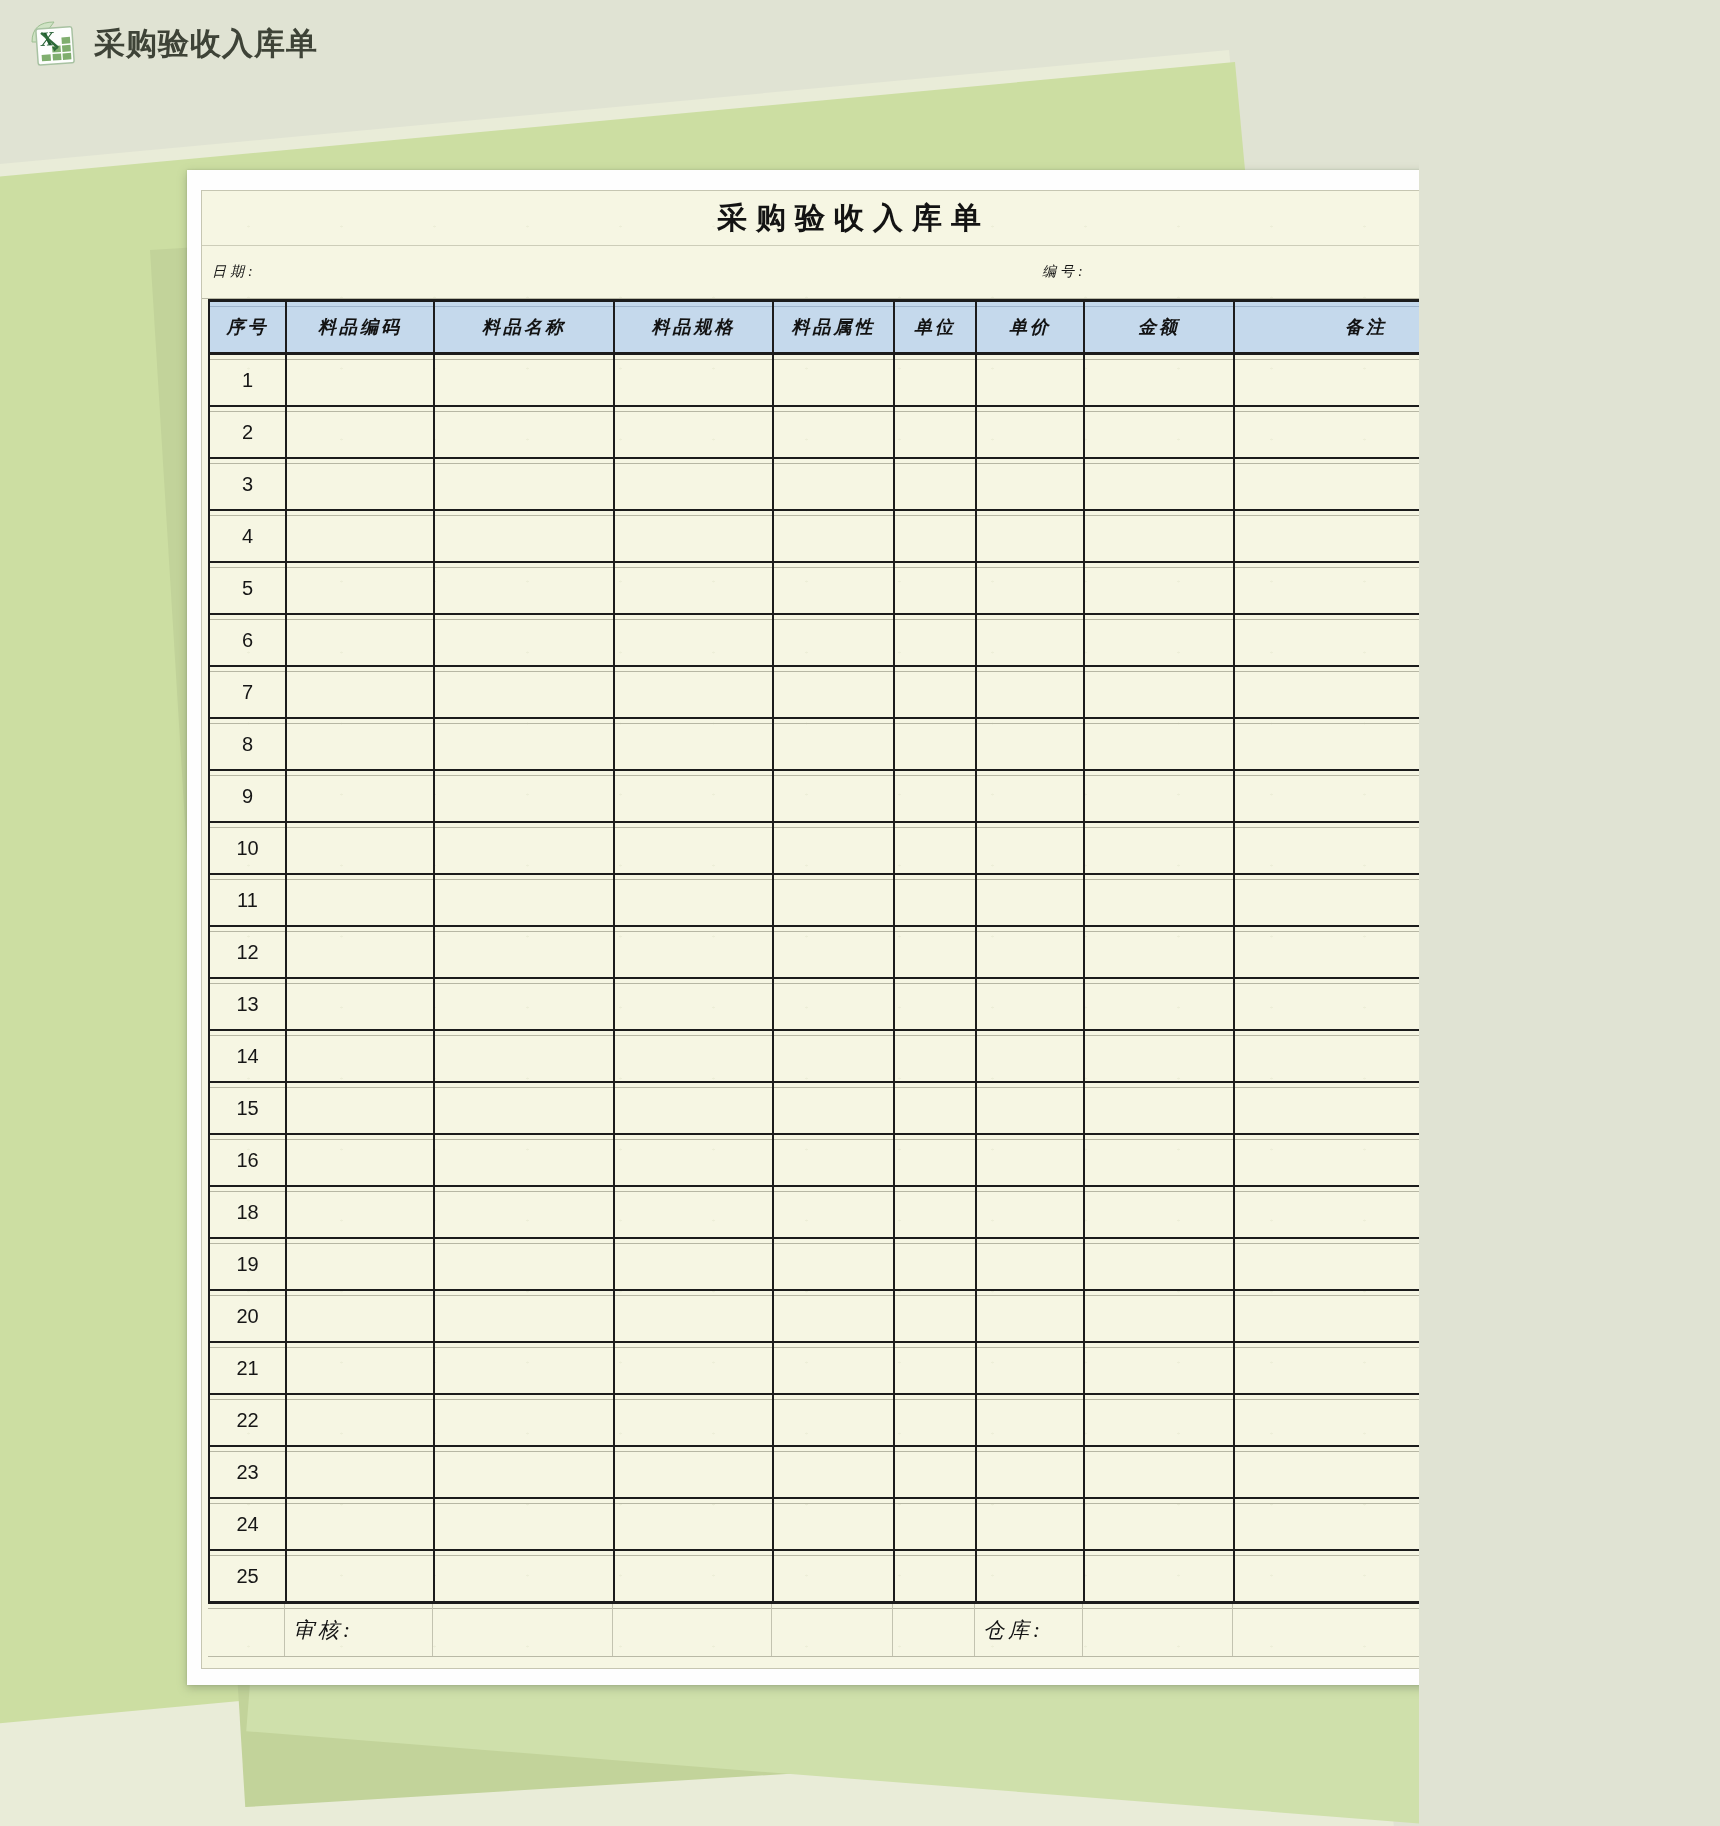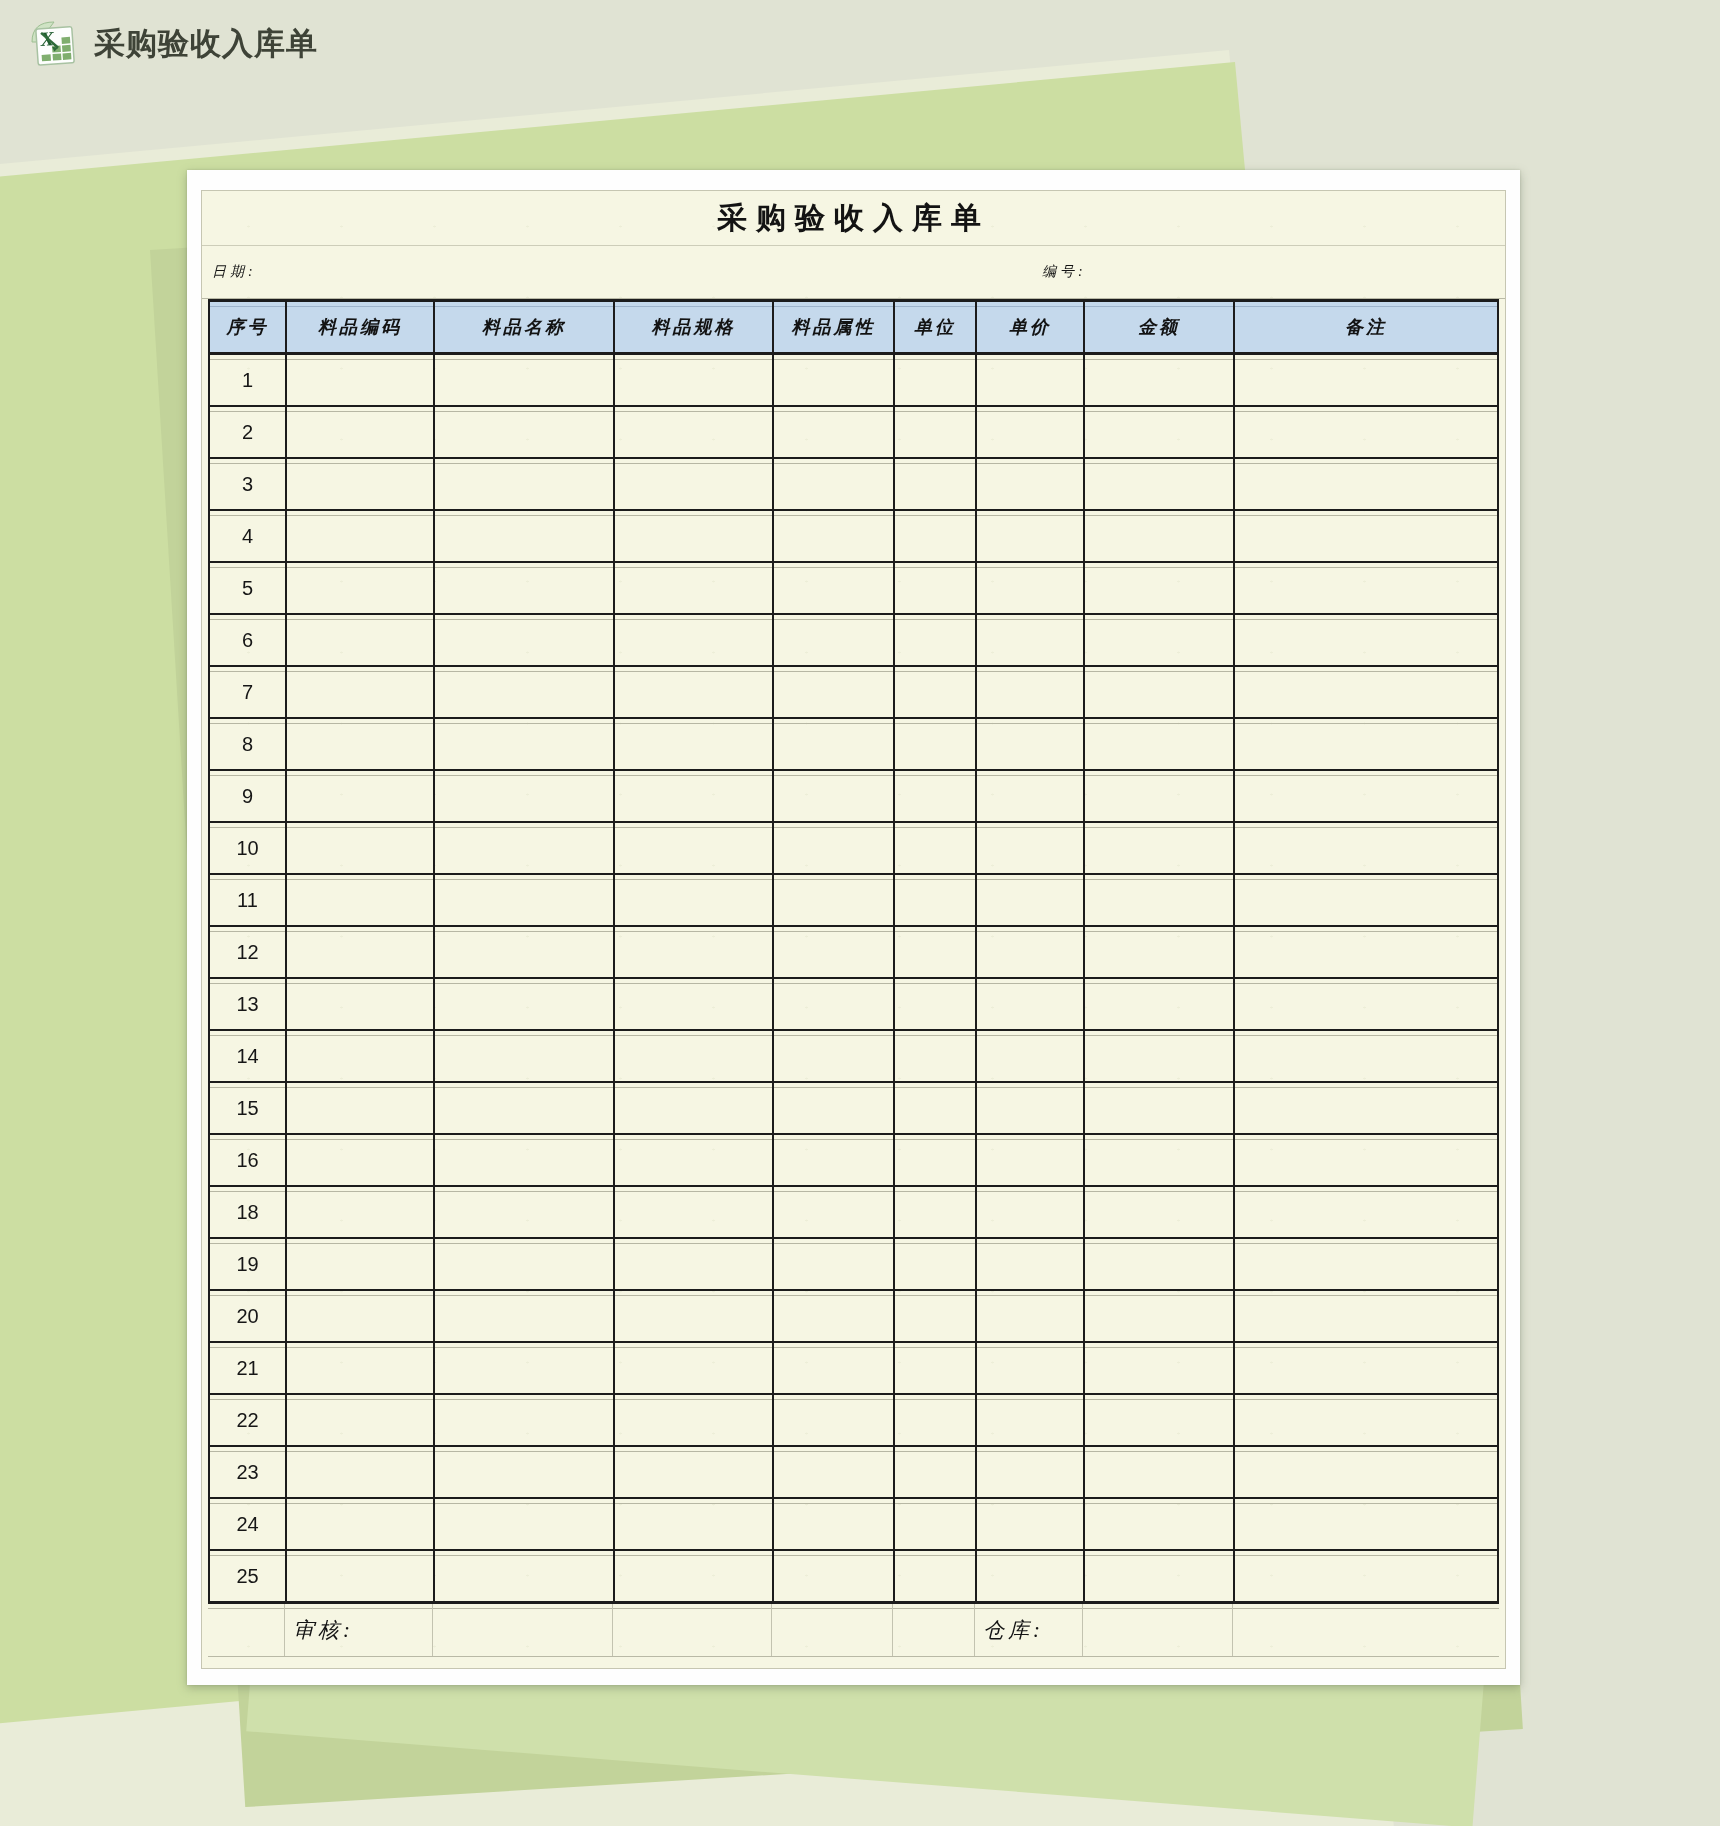--- a/index.html
+++ b/index.html
@@ -1,17 +1,17 @@
 <!DOCTYPE html>
 <html><head>
 <meta charset="utf-8">
 <style>
   html,body{margin:0;padding:0;}
   body{background:#e0e3d3;font-family:"Liberation Sans","DejaVu Sans",sans-serif;}
-  .stage{position:relative;width:1720px;height:1826px;overflow:hidden;background:#e0e3d3;}
+  .stage{position:relative;width:1419px;height:1826px;overflow:hidden;background:#e0e3d3;}
 
   
   .bg{position:absolute;}
   .bg-pale   {left:-271px;top:50px;width:1500px;height:2400px;background:#e9ecd8;
               transform:rotate(-5.3deg);transform-origin:top right;z-index:1;}
   .bg-ygreen {left:-165px;top:62px;width:1400px;height:1540px;background:#ccdea2;
               transform:rotate(-5.3deg);transform-origin:top right;z-index:2;}
   .bg-dark   {left:150px;top:250px;width:1280px;height:1560px;background:#c2d39a;
               transform:rotate(-3.5deg);transform-origin:top left;z-index:3;}
   .bg-light  {left:260px;top:1380px;width:1230px;height:400px;background:#cfe0ab;

